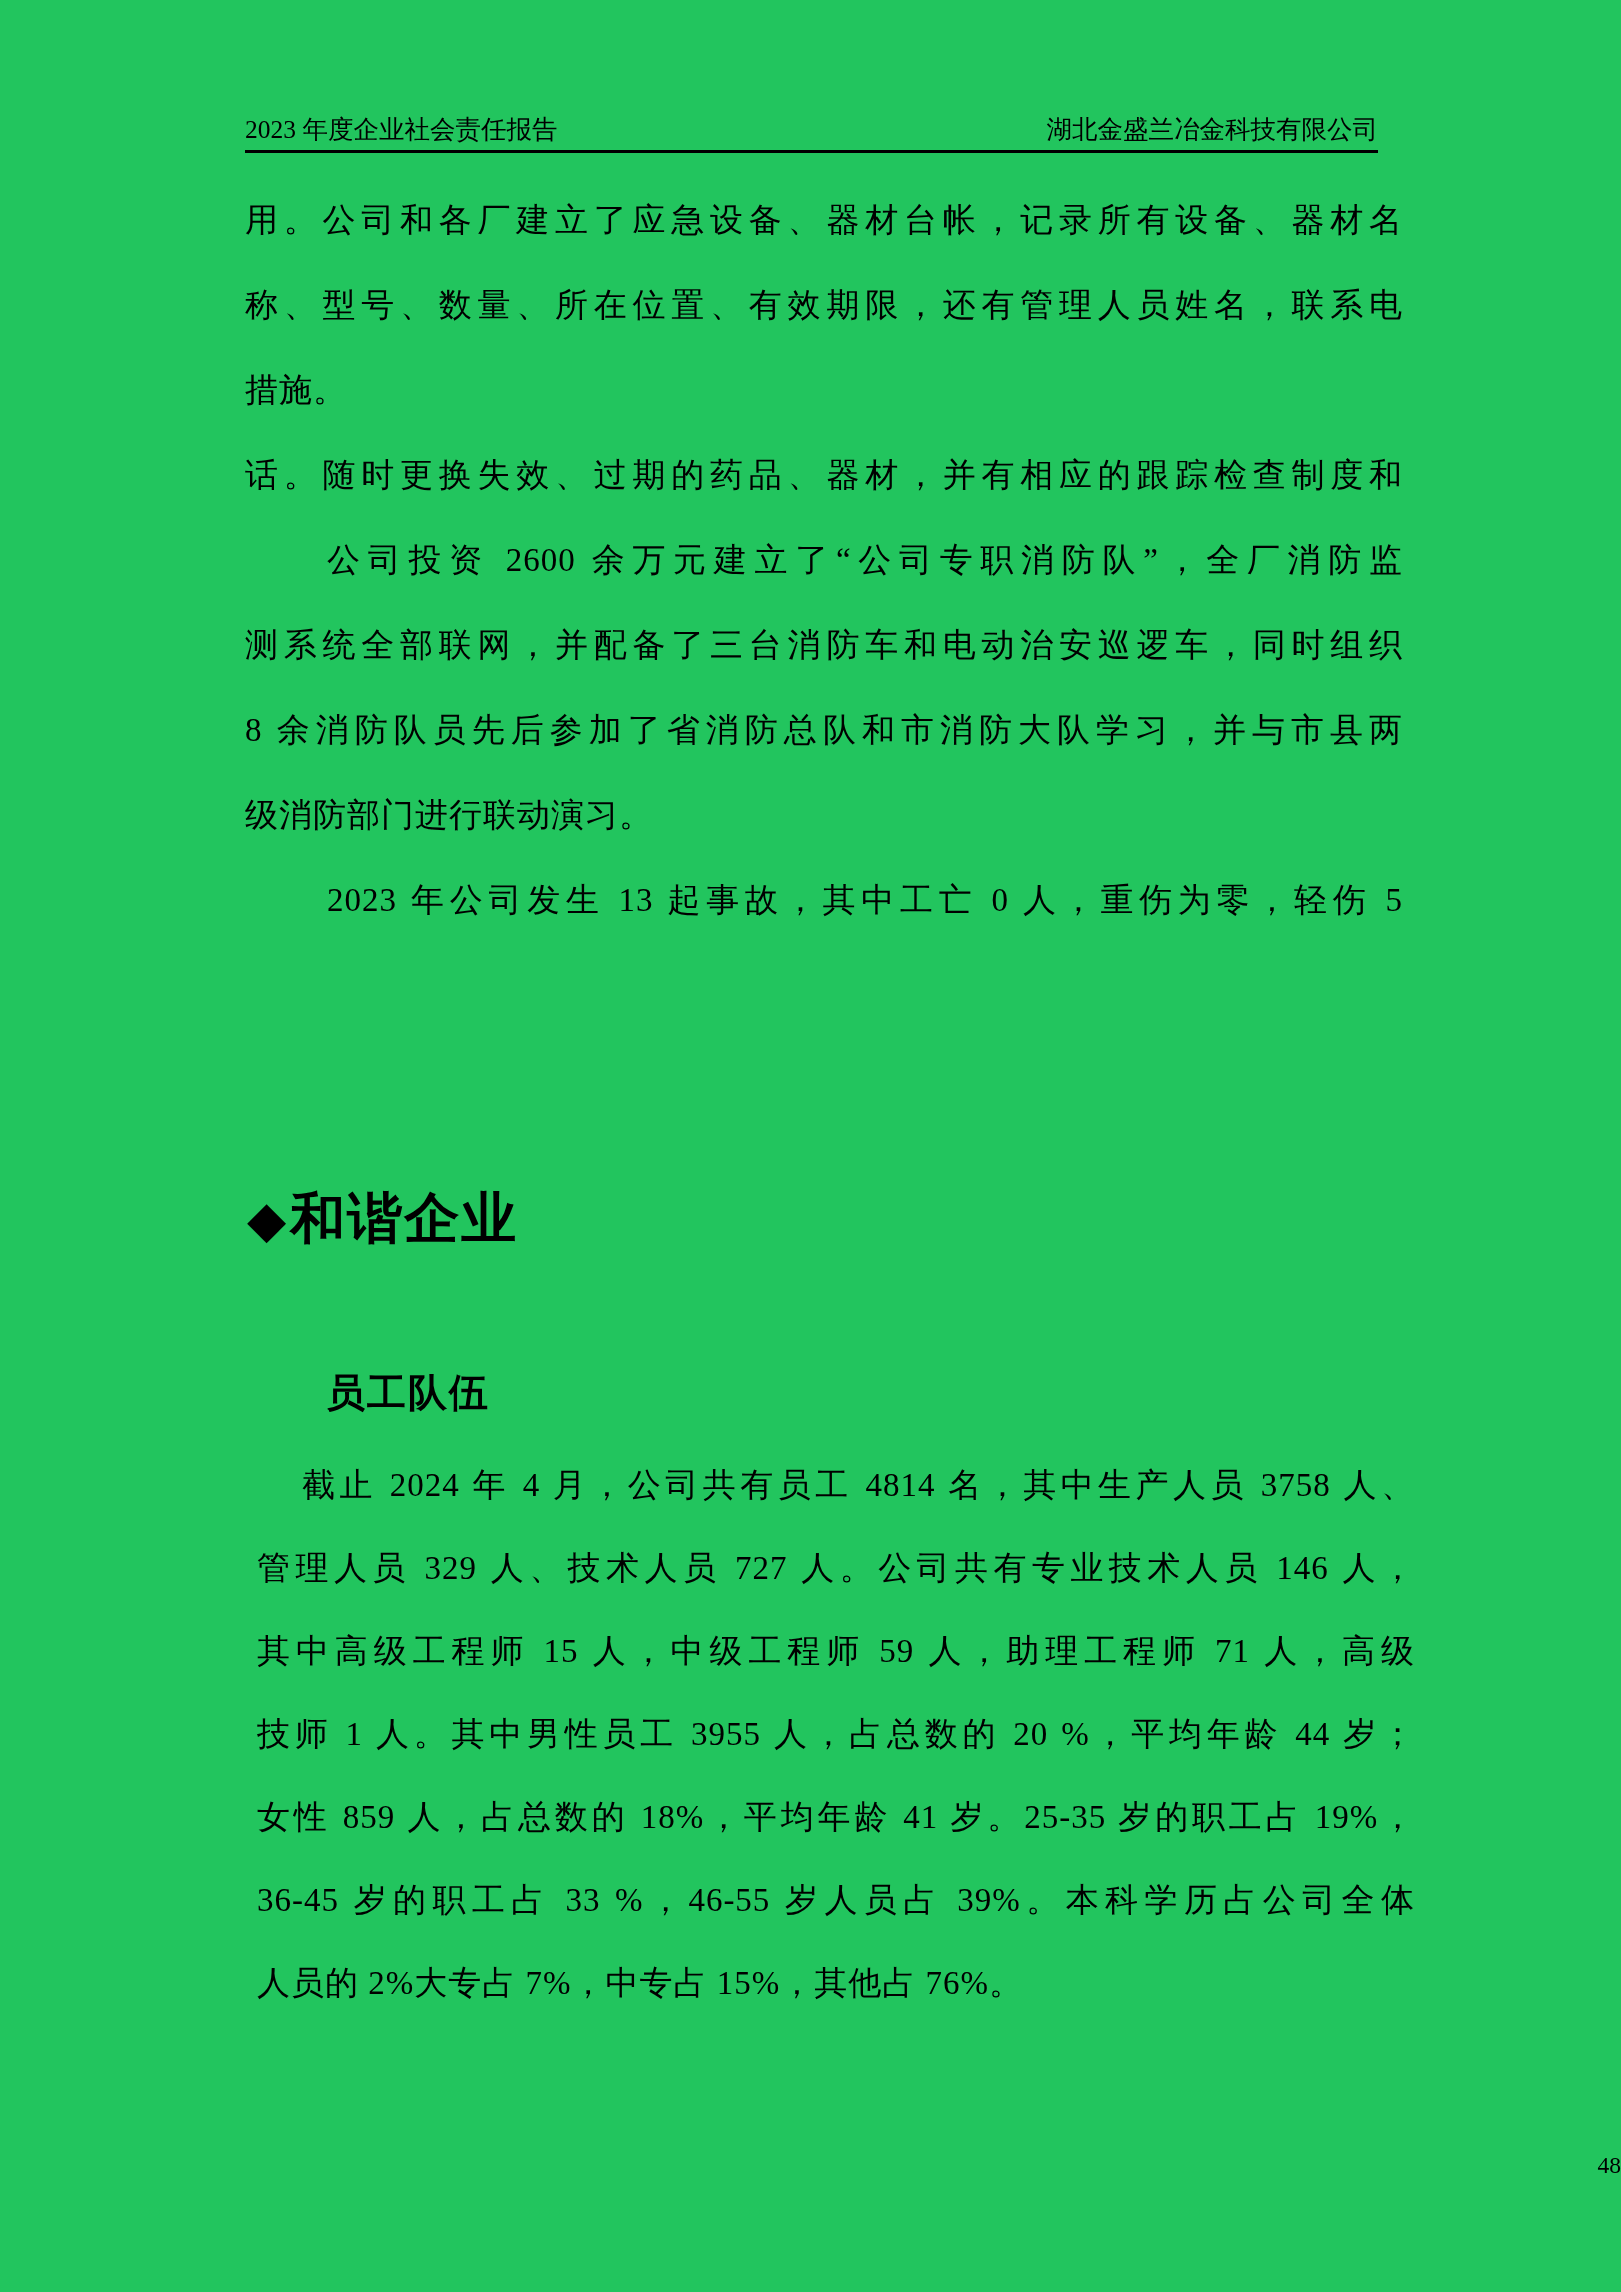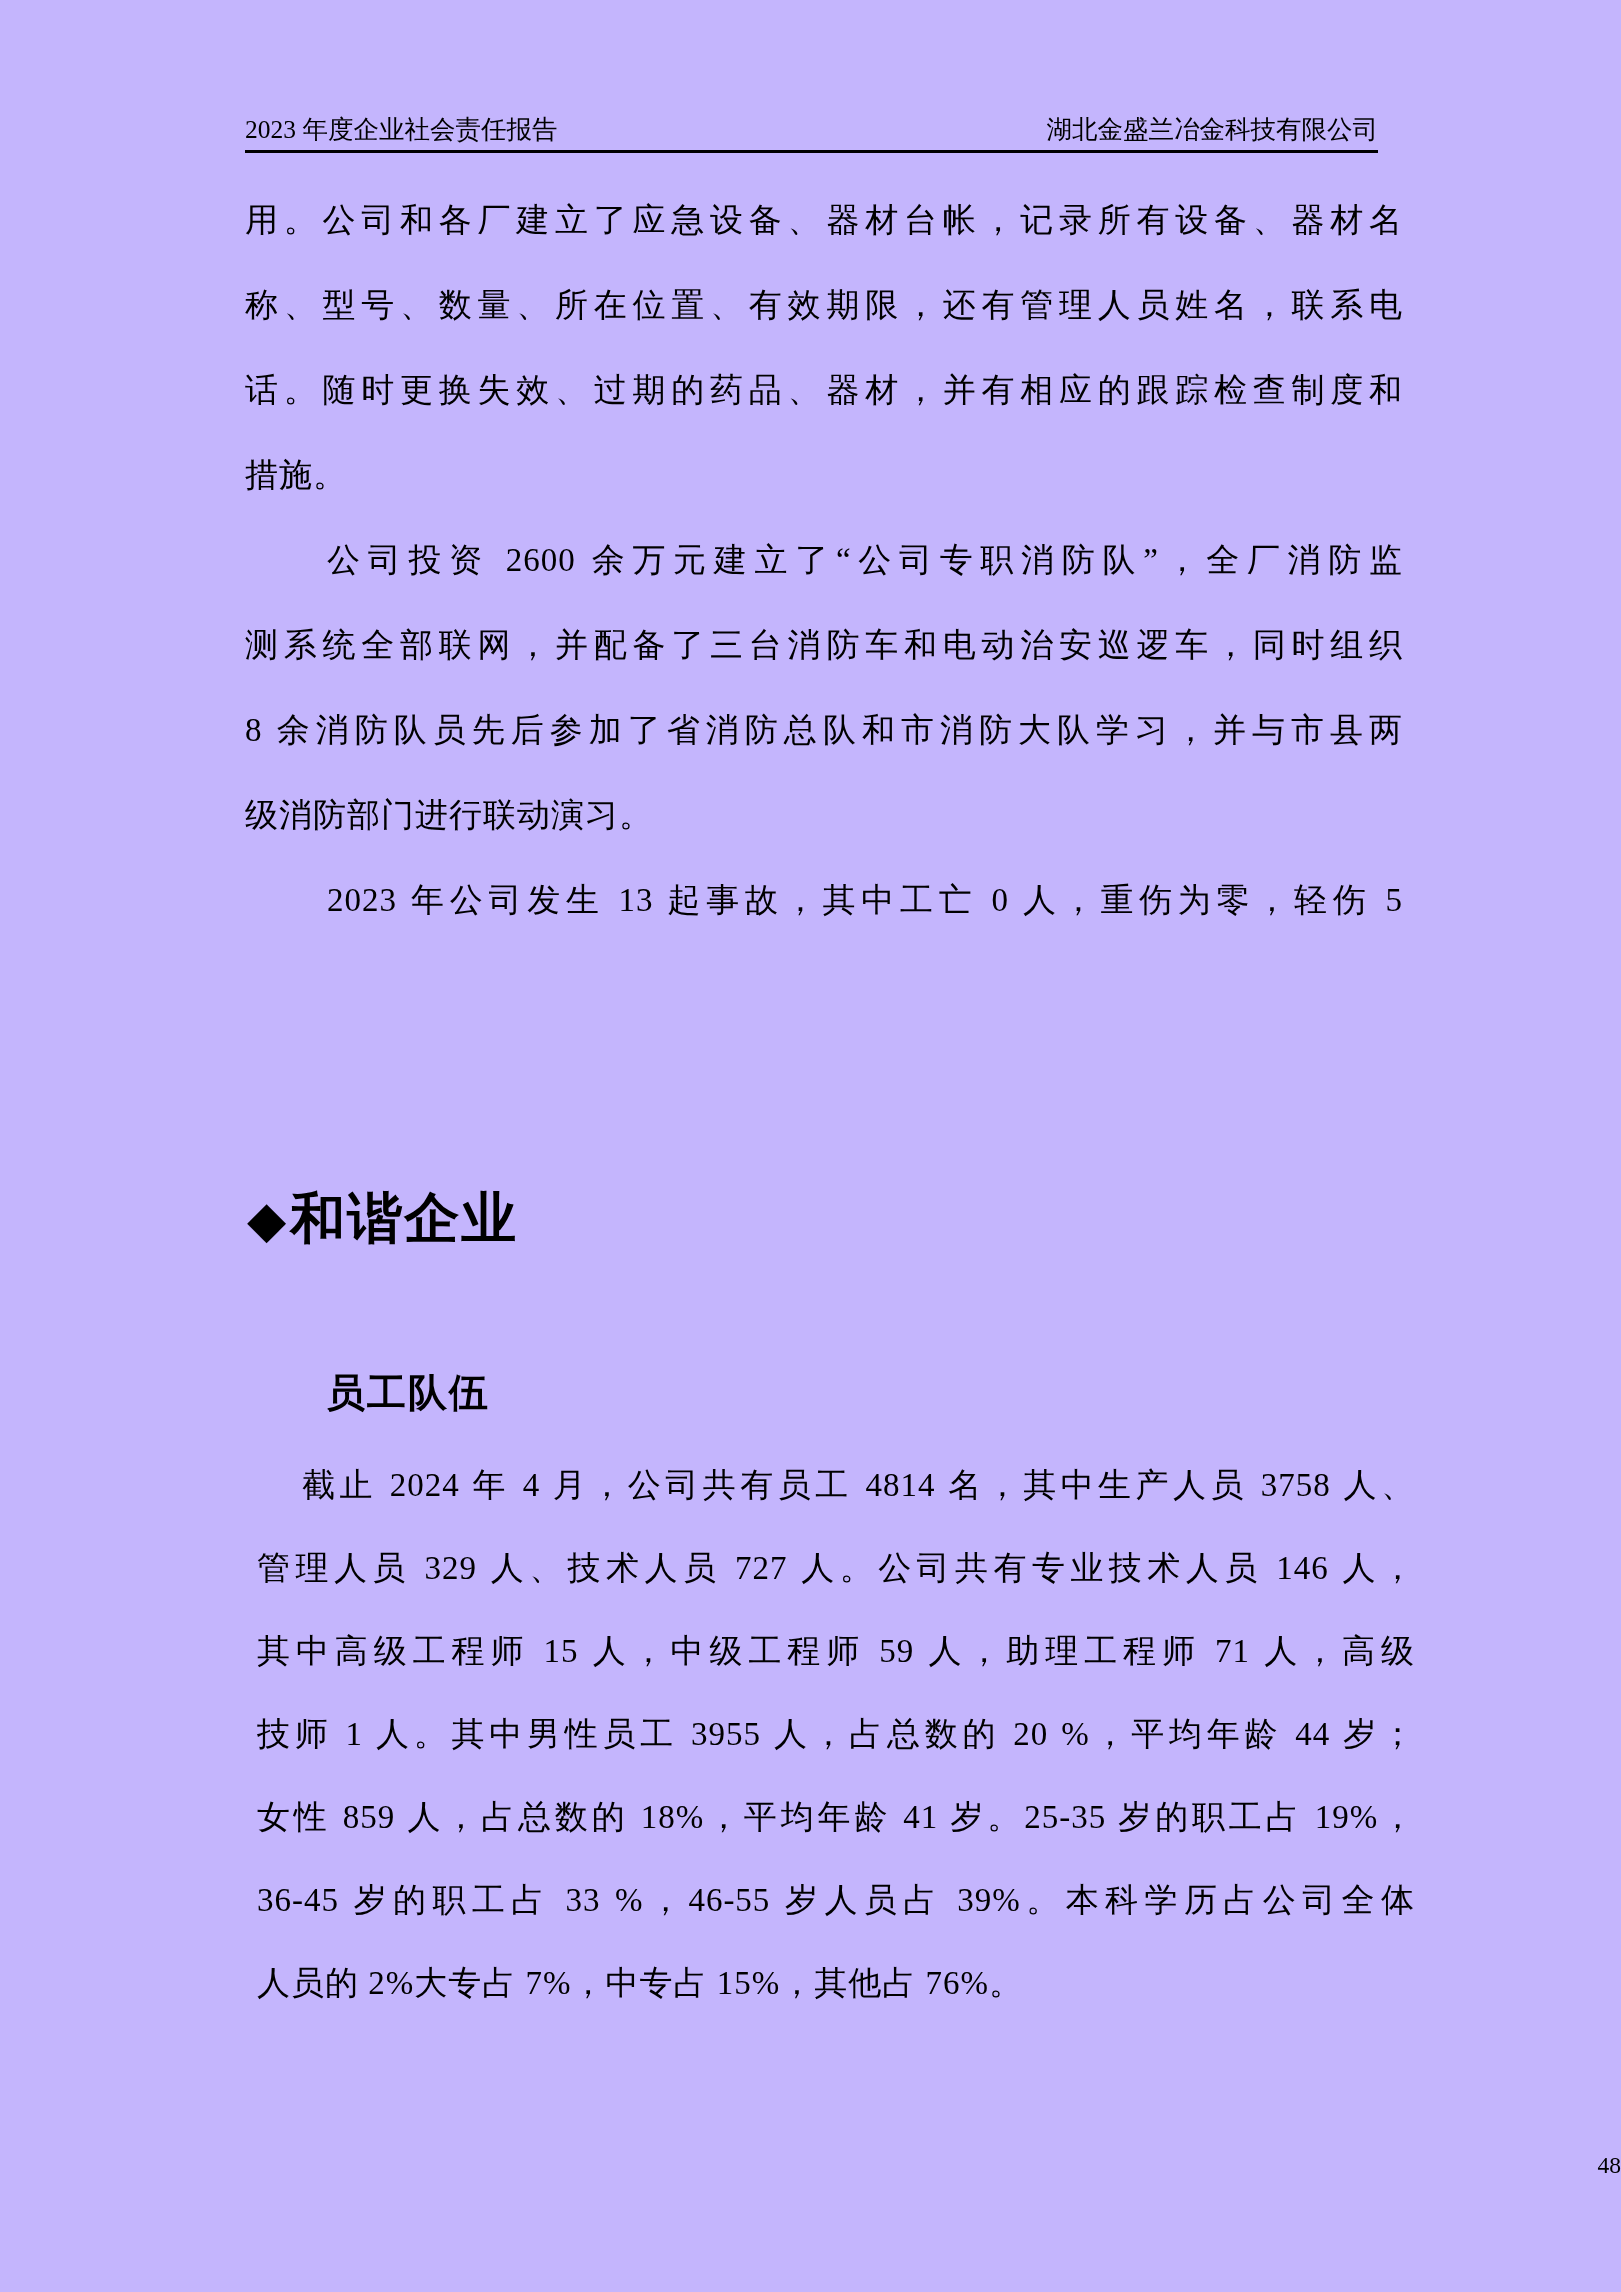--- a/index.html
+++ b/index.html
@@ -1,20 +1,20 @@
 <!DOCTYPE html>
 <html><head>
 <meta charset="utf-8">
 <style>
   html,body { margin:0; padding:0; background:#e9e9e9; }
   .page {
     position:relative;
     width:1621px; height:2293px;
     margin:0 auto;
-    background:#c4b5fd;
+    background:#22c55e;
     color:#000000;
     font-family:"Liberation Serif","DejaVu Serif",serif;
     overflow:hidden;
   }
   
   .page-header {
     position:absolute;
     left:245px; top:114px;
     width:1133px;
     display:flex;
@@ -85,22 +85,22 @@
 
   <div class="page-header">
     <span>2023 年度企业社会责任报告</span>
     <span>湖北金盛兰冶金科技有限公司</span>
   </div>
 
   <div class="body-block block-main">
 
     <div class="bline">用。公司和各厂建立了应急设备、器材台帐，记录所有设备、器材名</div>
     <div class="bline">称、型号、数量、所在位置、有效期限，还有管理人员姓名，联系电</div>
+    <div class="bline no-just">措施。</div>
     <div class="bline">话。随时更换失效、过期的药品、器材，并有相应的跟踪检查制度和</div>
-    <div class="bline no-just">措施。</div>
 
     <div class="bline indent2">公司投资 2600 余万元建立了“公司专职消防队”，全厂消防监</div>
     <div class="bline">测系统全部联网，并配备了三台消防车和电动治安巡逻车，同时组织</div>
     <div class="bline">8 余消防队员先后参加了省消防总队和市消防大队学习，并与市县两</div>
     <div class="bline no-just">级消防部门进行联动演习。</div>
 
     <div class="bline indent2">2023 年公司发生 13 起事故，其中工亡 0 人，重伤为零，轻伤 5</div>
   </div>
 
   <div class="section-heading">

